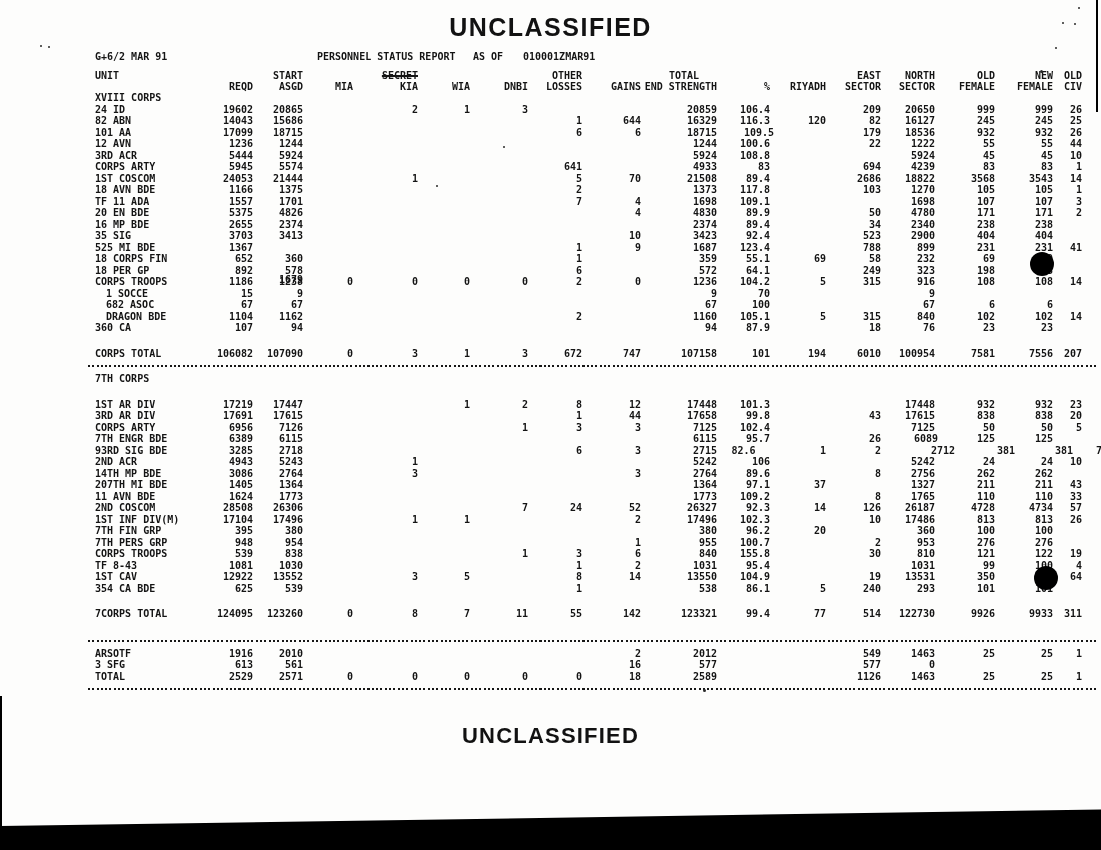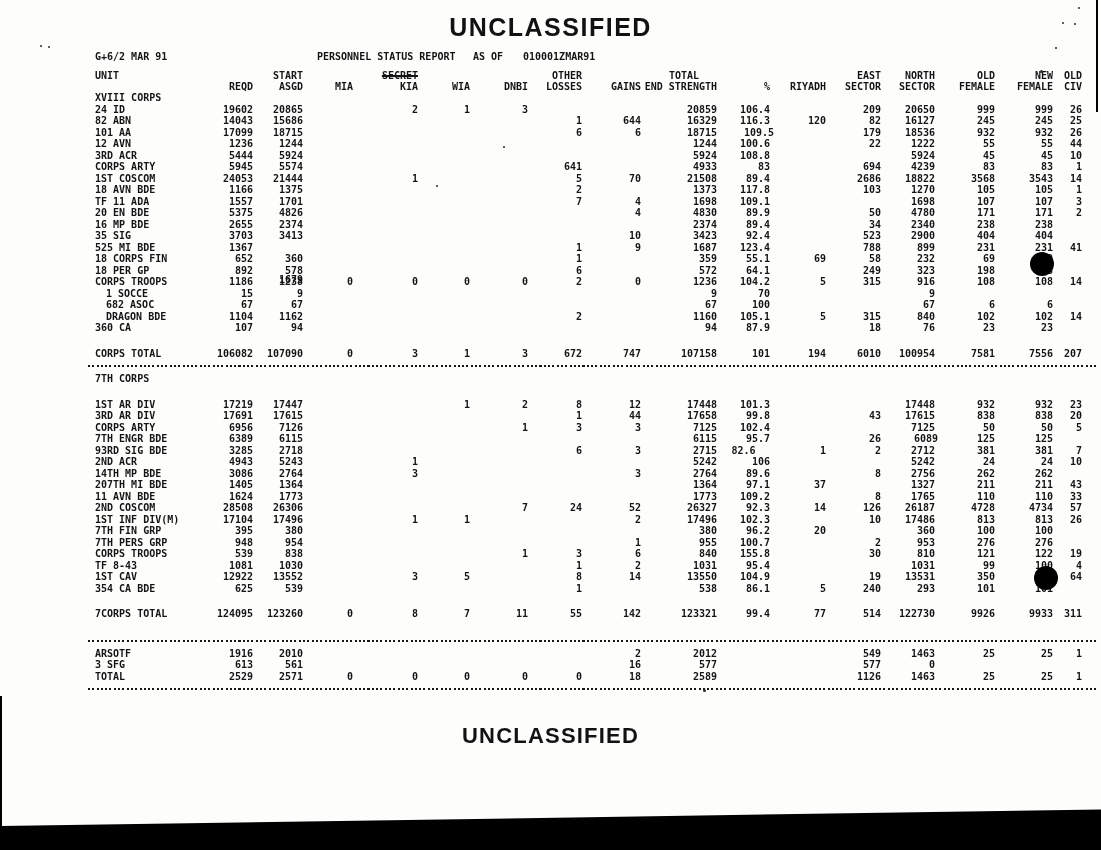--- a/index.html
+++ b/index.html
@@ -579,21 +579,21 @@
         <span class="c" style="width: 50px;"></span>
         <span class="c" style="width: 65px;"></span>
         <span class="c" style="width: 52px;"></span>
         <span class="c" style="width: 58px;"></span>
         <span class="c" style="width: 54px;">6</span>
         <span class="c" style="width: 59px;">3</span>
         <span class="c" style="width: 76px;">2715</span>
         <span class="c" style="width: 53px; text-align: center;">82.6</span>
         <span class="c" style="width: 56px;">1</span>
         <span class="c" style="width: 55px;">2</span>
-        <span class="c" style="width: 54px;">2712</span>
+        <span class="c" style="width: 54px; margin-left: 20px;">2712</span>
         <span class="c" style="width: 60px;">381</span>
         <span class="c" style="width: 58px;">381</span>
         <span class="c" style="width: 29px;">7</span>
       </div>
       <div class="r">
         <span class="c unit" style="width: 107px;">2ND ACR</span>
         <span class="c" style="width: 58px;">4943</span>
         <span class="c" style="width: 50px;">5243</span>
         <span class="c" style="width: 50px;"></span>
         <span class="c" style="width: 65px;">1</span>

